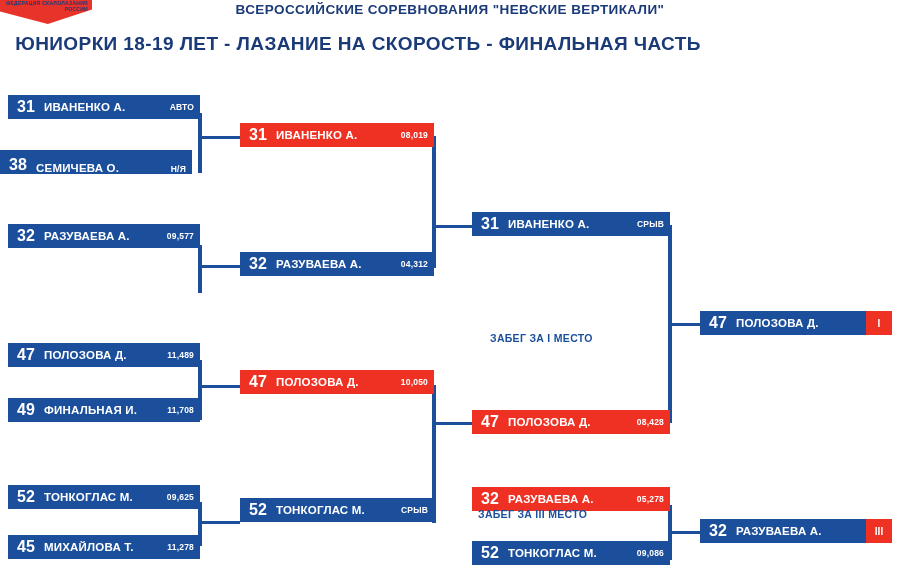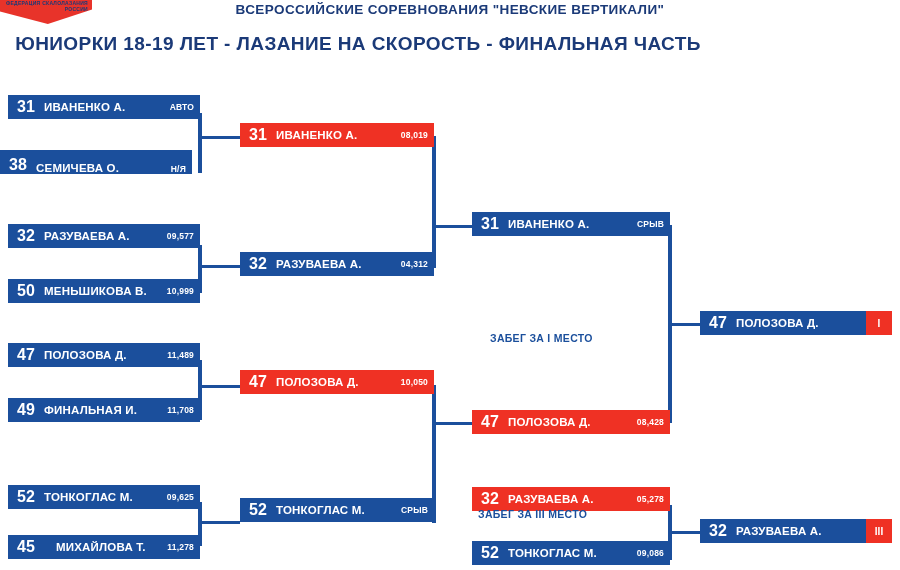--- a/index.html
+++ b/index.html
@@ -86,43 +86,38 @@
     <span class="bib">38</span>
     <span class="nm">СЕМИЧЕВА О.</span>
     <span class="res">Н/Я</span>
   </div>
 
   <div class="box blue" style="left:8px;top:224px;width:192px;">
     <span class="bib">32</span>
     <span class="nm">РАЗУВАЕВА А.</span>
     <span class="res">09,577</span>
   </div>
-  <div class="box blue" style="left:8px;top:279px;width:192px;">
-    <span class="bib">50</span>
-    <span class="nm">МЕНЬШИКОВА В.</span>
-    <span class="res">10,999</span>
-  </div>
 
   <div class="box blue" style="left:8px;top:343px;width:192px;">
     <span class="bib">47</span>
     <span class="nm">ПОЛОЗОВА Д.</span>
     <span class="res">11,489</span>
   </div>
   <div class="box blue" style="left:8px;top:398px;width:192px;justify-content:space-between;">
     <span class="bib">49</span>
     <span class="nm">ФИНАЛЬНАЯ И.</span>
     <span class="res">11,708</span>
   </div>
 
   <div class="box blue" style="left:8px;top:485px;width:192px;">
     <span class="bib">52</span>
     <span class="nm">ТОНКОГЛАС М.</span>
     <span class="res">09,625</span>
   </div>
-  <div class="box blue" style="left:8px;top:535px;width:192px;gap:12px;">
+  <div class="box blue" style="left:8px;top:535px;width:192px;">
     <span class="bib">45</span>
     <span class="nm">МИХАЙЛОВА Т.</span>
     <span class="res">11,278</span>
   </div>
 
   <div class="box red" style="left:240px;top:123px;width:194px;">
     <span class="bib">31</span>
     <span class="nm">ИВАНЕНКО А.</span>
     <span class="res">08,019</span>
   </div>

